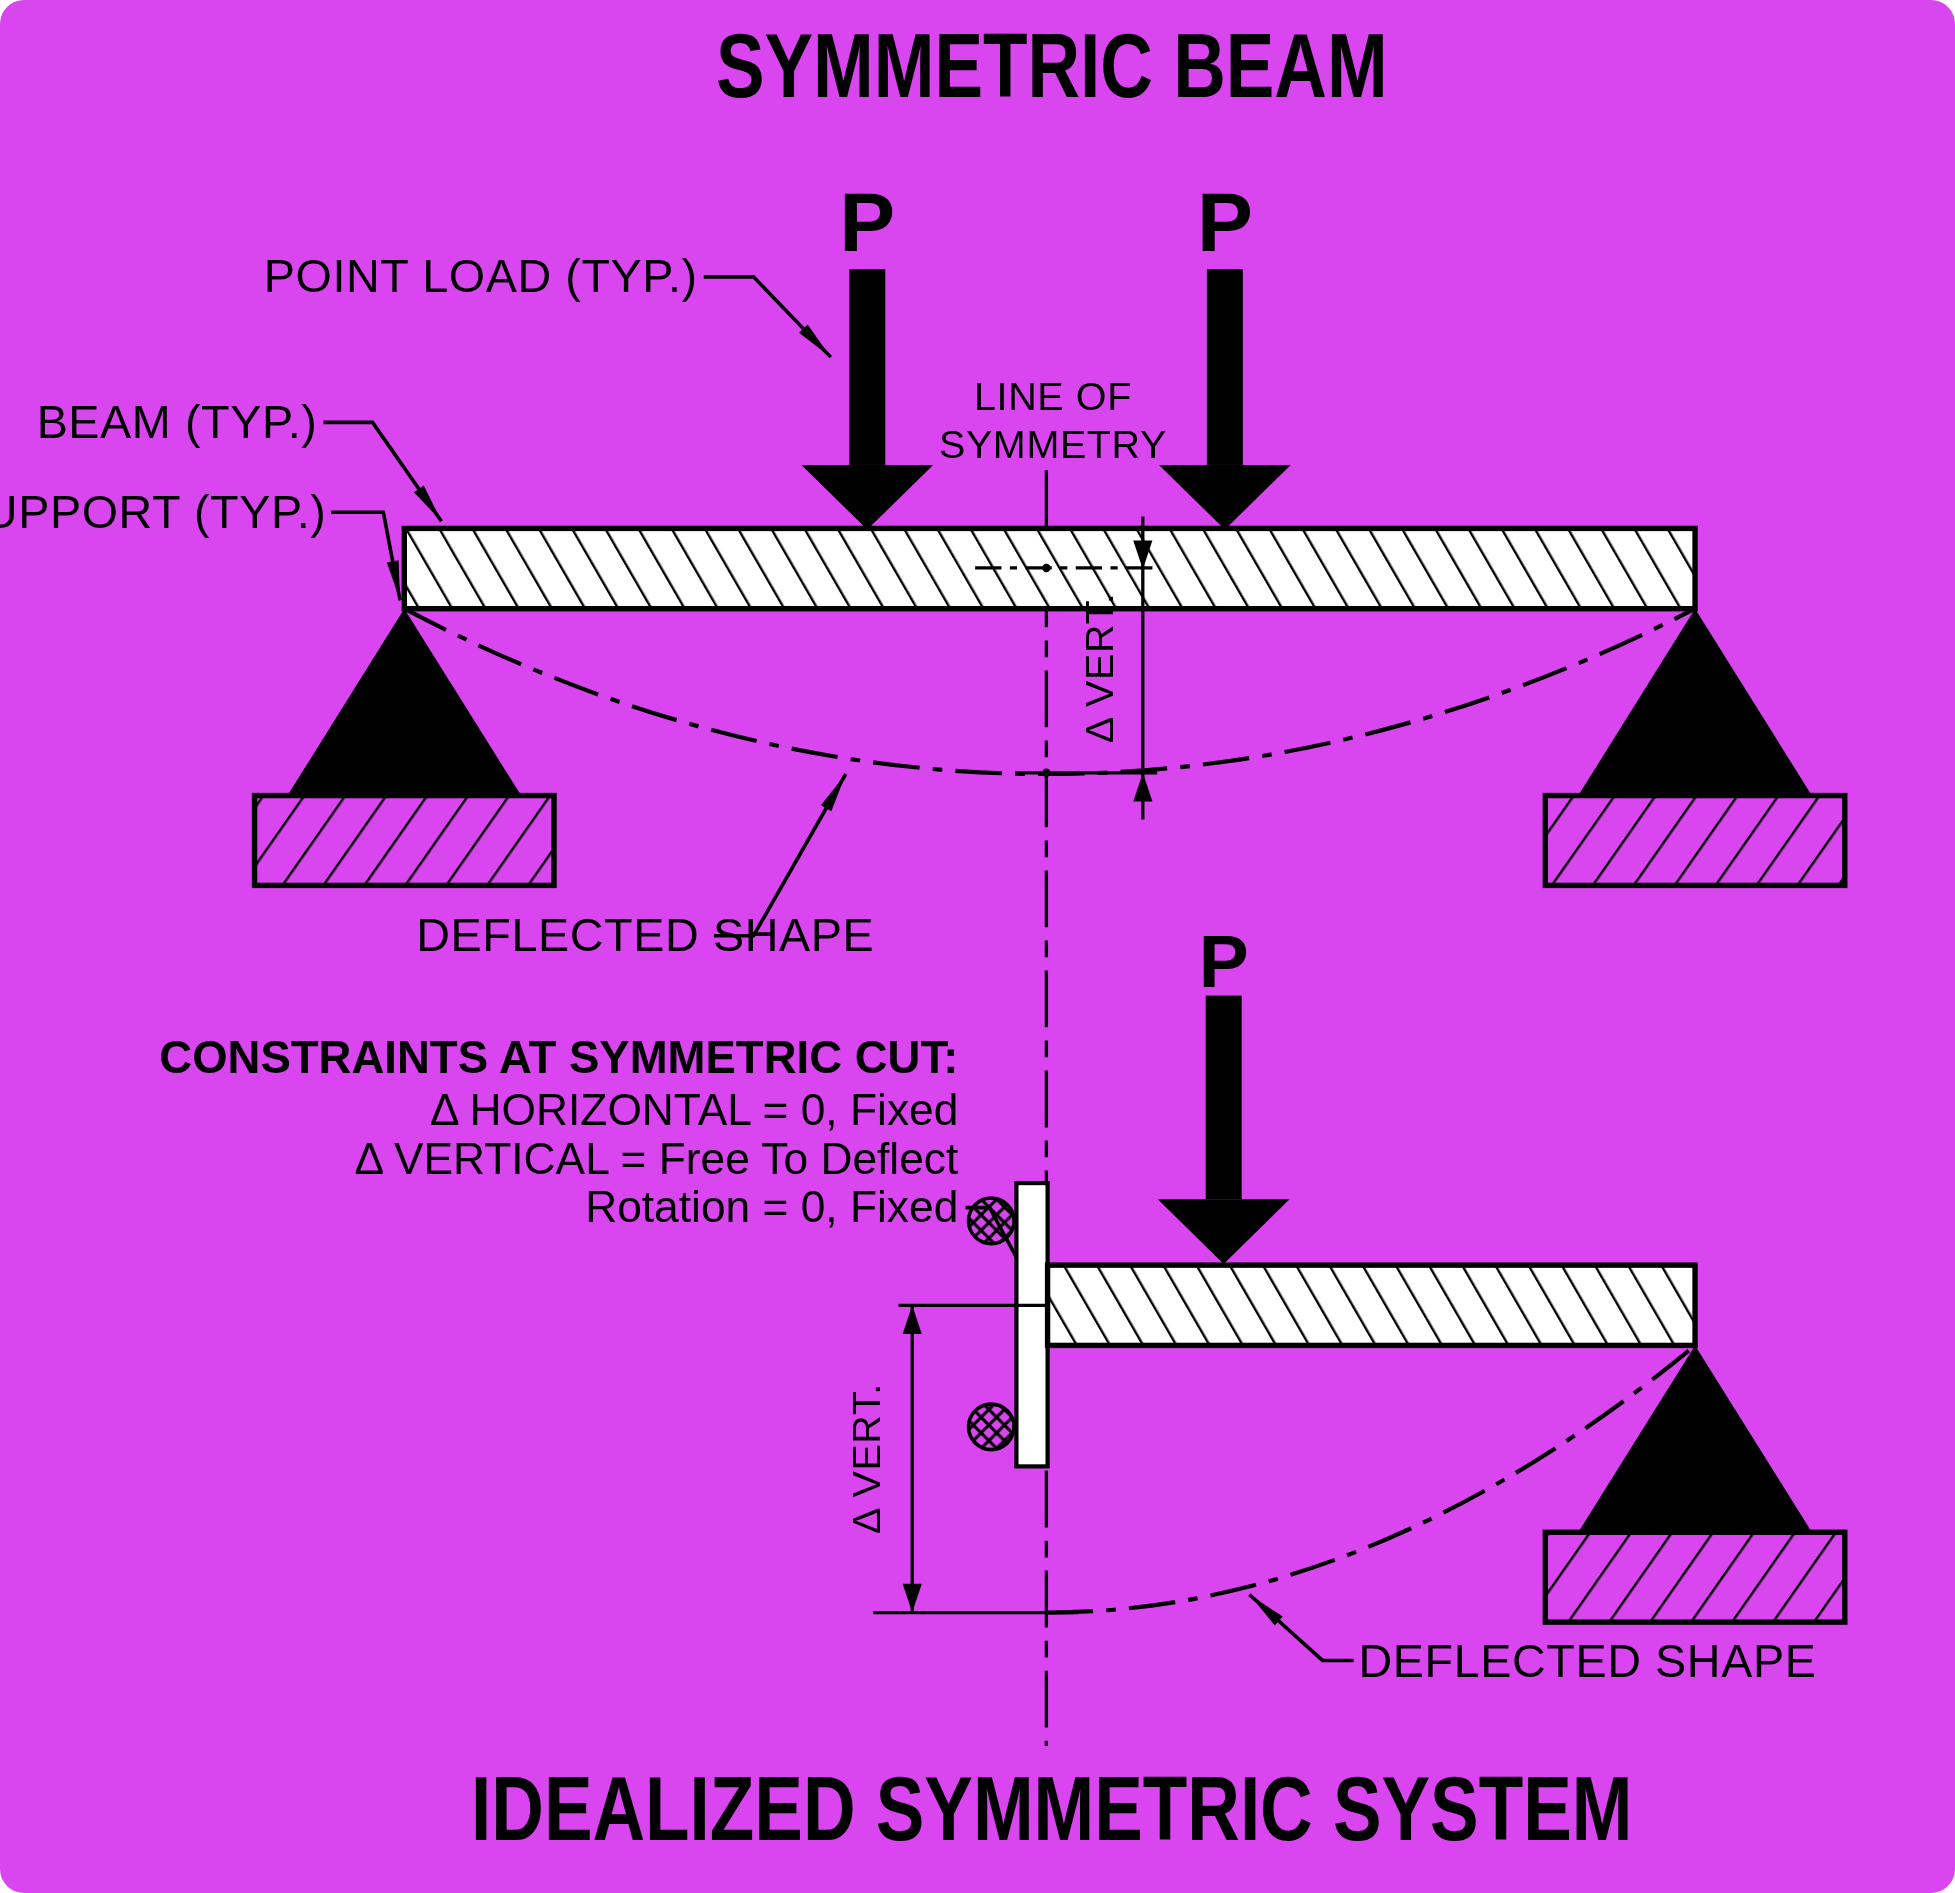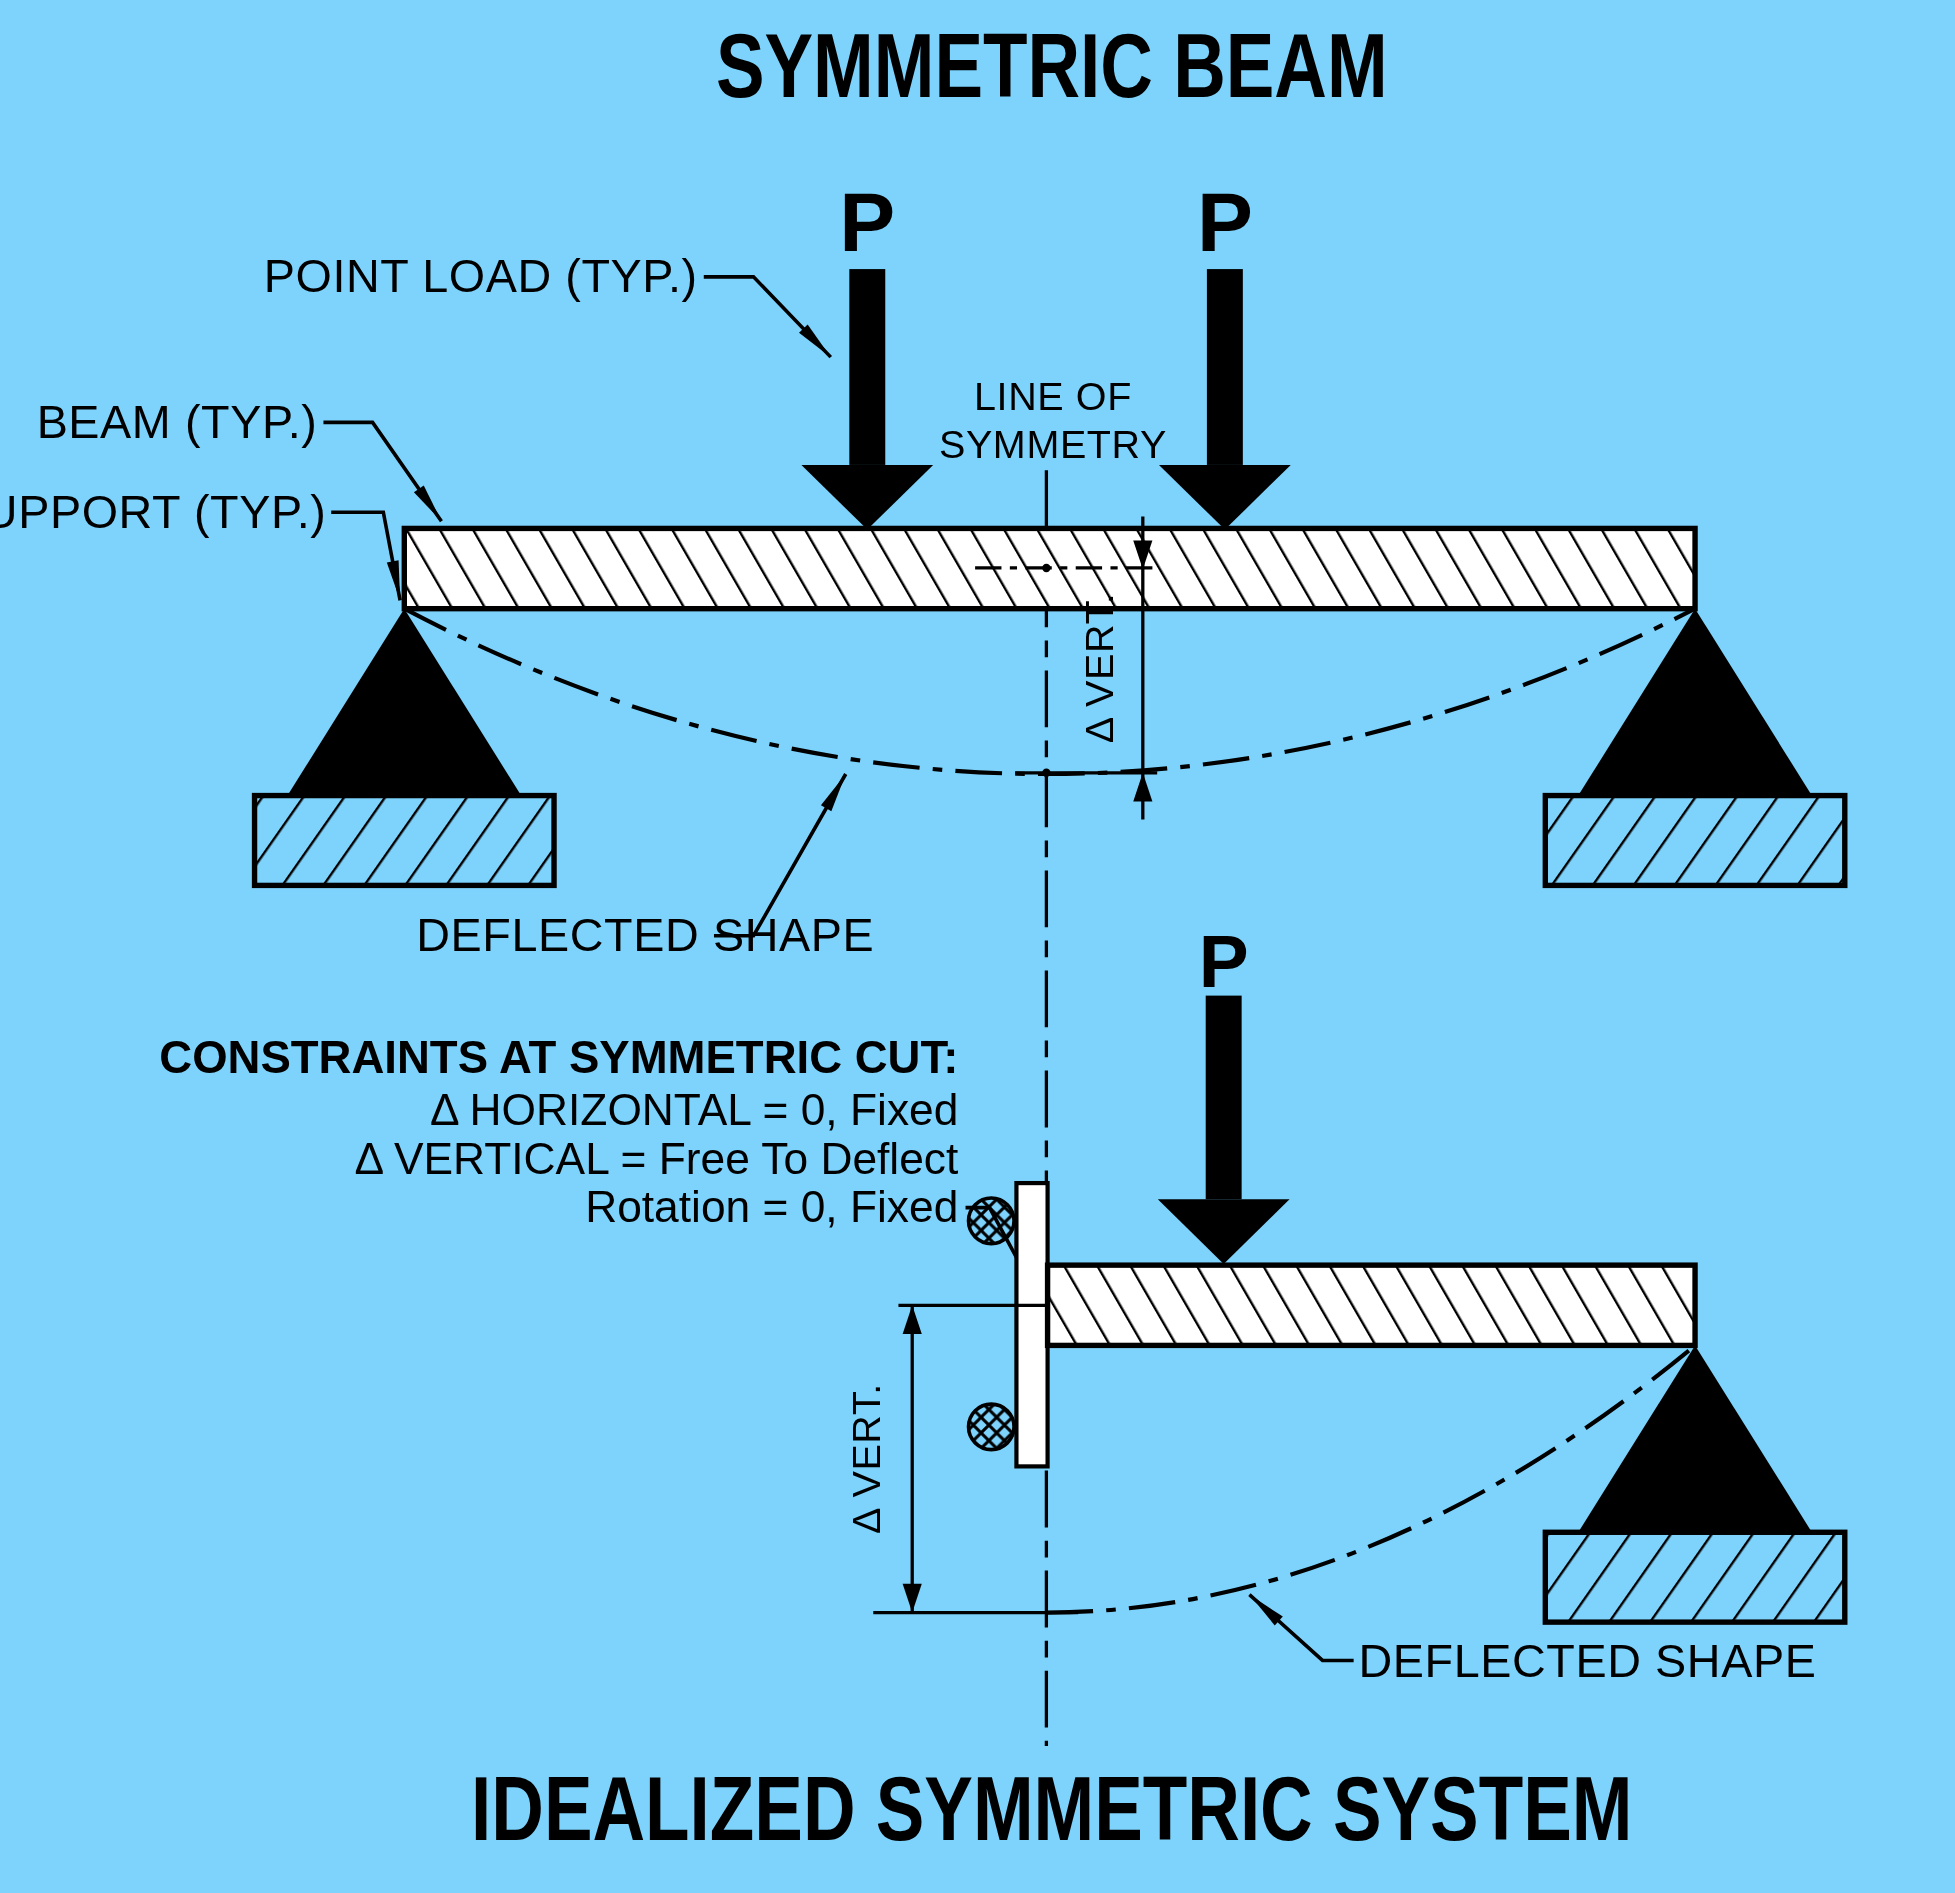--- a/index.html
+++ b/index.html
@@ -1,16 +1,16 @@
 <!DOCTYPE html>
 <html style="font-size:9.6px"><head>
 <meta charset="utf-8">
 <style>
   html,body{margin:0;padding:0;background:#ffffff;}
-  .page{width:1955px;height:1893px;position:relative;background:#7dd3fc;overflow:hidden;}
+  .page{width:1955px;height:1893px;position:relative;background:#d946ef;overflow:hidden;border-radius:24px;}
   svg{display:block;}
   text{font-family:"Liberation Sans","DejaVu Sans",sans-serif;fill:#000;}
   .title{font-size:152px;font-weight:bold;letter-spacing:0px;}
   .callout{font-size:78px;letter-spacing:1px;}
   .small{font-size:66px;letter-spacing:1px;}
   .ptext{font-weight:bold;}
   .cons-head{font-size:76px;font-weight:bold;letter-spacing:0px;}
   .cons-line{font-size:74px;letter-spacing:0px;}
 </style>
 </head>

